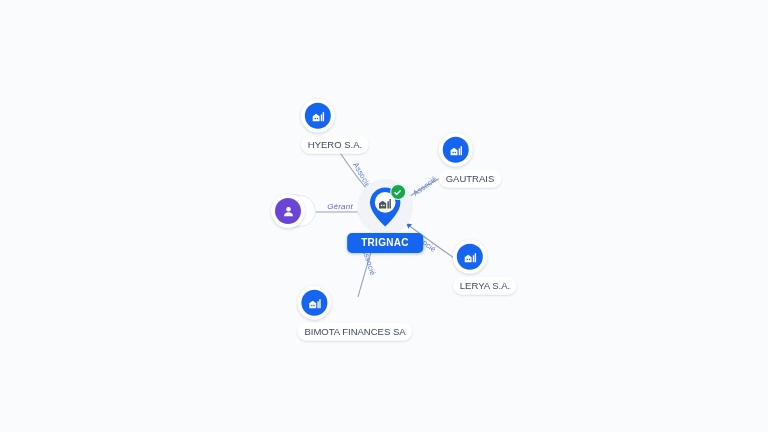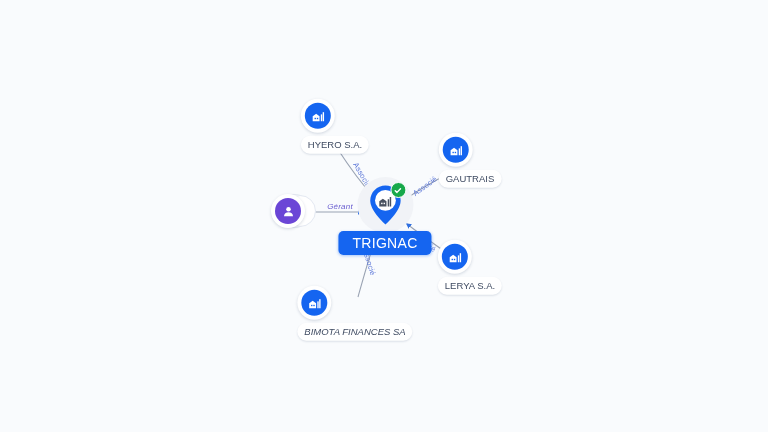--- a/index.html
+++ b/index.html
@@ -155,22 +155,22 @@
     border: 1.5px solid #ffffff;
     display: flex;
     align-items: center;
     justify-content: center;
     z-index: 3;
   }
   .pin-label {
     margin-top: -2px;
     background: #1565f0;
     color: #ffffff;
-    font-size: 14px;
-    font-weight: normal;
+    font-size: 10px;
+    font-weight: bold;
     letter-spacing: 0.3px;
     line-height: 1;
     padding: 5px 14px;
     border-radius: 5px;
     white-space: nowrap;
     box-shadow: 0 1px 3px rgba(21, 101, 240, 0.35);
     position: relative;
     z-index: 4;
     font-family: "Liberation Sans", sans-serif;
   }
@@ -237,36 +237,36 @@
           <rect x="6" y="14.5" width="2.2" height="2.2" fill="#1565f0"></rect>
           <rect x="9.6" y="14.5" width="2.2" height="2.2" fill="#1565f0"></rect>
           <rect x="16" y="9" width="2.2" height="11" fill="#ffffff"></rect>
           <rect x="19" y="5.5" width="2.2" height="14.5" fill="#ffffff"></rect>
         </svg>
       </div>
     </div>
     <div class="node-label">GAUTRAIS</div>
   </div>
 
-  <div class="node" style="left:470px; top:267px;">
+  <div class="node" style="left:485px; top:267px;">
     <div class="node-circle">
       <div class="node-disc">
         <svg width="15" height="15" viewBox="0 0 24 24" fill="none">
           <path d="M3 20 L3 12 L8.5 8 L14 12 L14 20 Z" fill="#ffffff"></path>
           <rect x="6" y="14.5" width="2.2" height="2.2" fill="#1565f0"></rect>
           <rect x="9.6" y="14.5" width="2.2" height="2.2" fill="#1565f0"></rect>
           <rect x="16" y="9" width="2.2" height="11" fill="#ffffff"></rect>
           <rect x="19" y="5.5" width="2.2" height="14.5" fill="#ffffff"></rect>
         </svg>
       </div>
     </div>
     <div class="node-label">LERYA S.A.</div>
   </div>
 
-  <div class="node" style="left:355px; top:313px;font-style:italic;">
+  <div class="node" style="left:355px; top:313px;">
     <div class="node-circle">
       <div class="node-disc">
         <svg width="15" height="15" viewBox="0 0 24 24" fill="none">
           <path d="M3 20 L3 12 L8.5 8 L14 12 L14 20 Z" fill="#ffffff"></path>
           <rect x="6" y="14.5" width="2.2" height="2.2" fill="#1565f0"></rect>
           <rect x="9.6" y="14.5" width="2.2" height="2.2" fill="#1565f0"></rect>
           <rect x="16" y="9" width="2.2" height="11" fill="#ffffff"></rect>
           <rect x="19" y="5.5" width="2.2" height="14.5" fill="#ffffff"></rect>
         </svg>
       </div>

